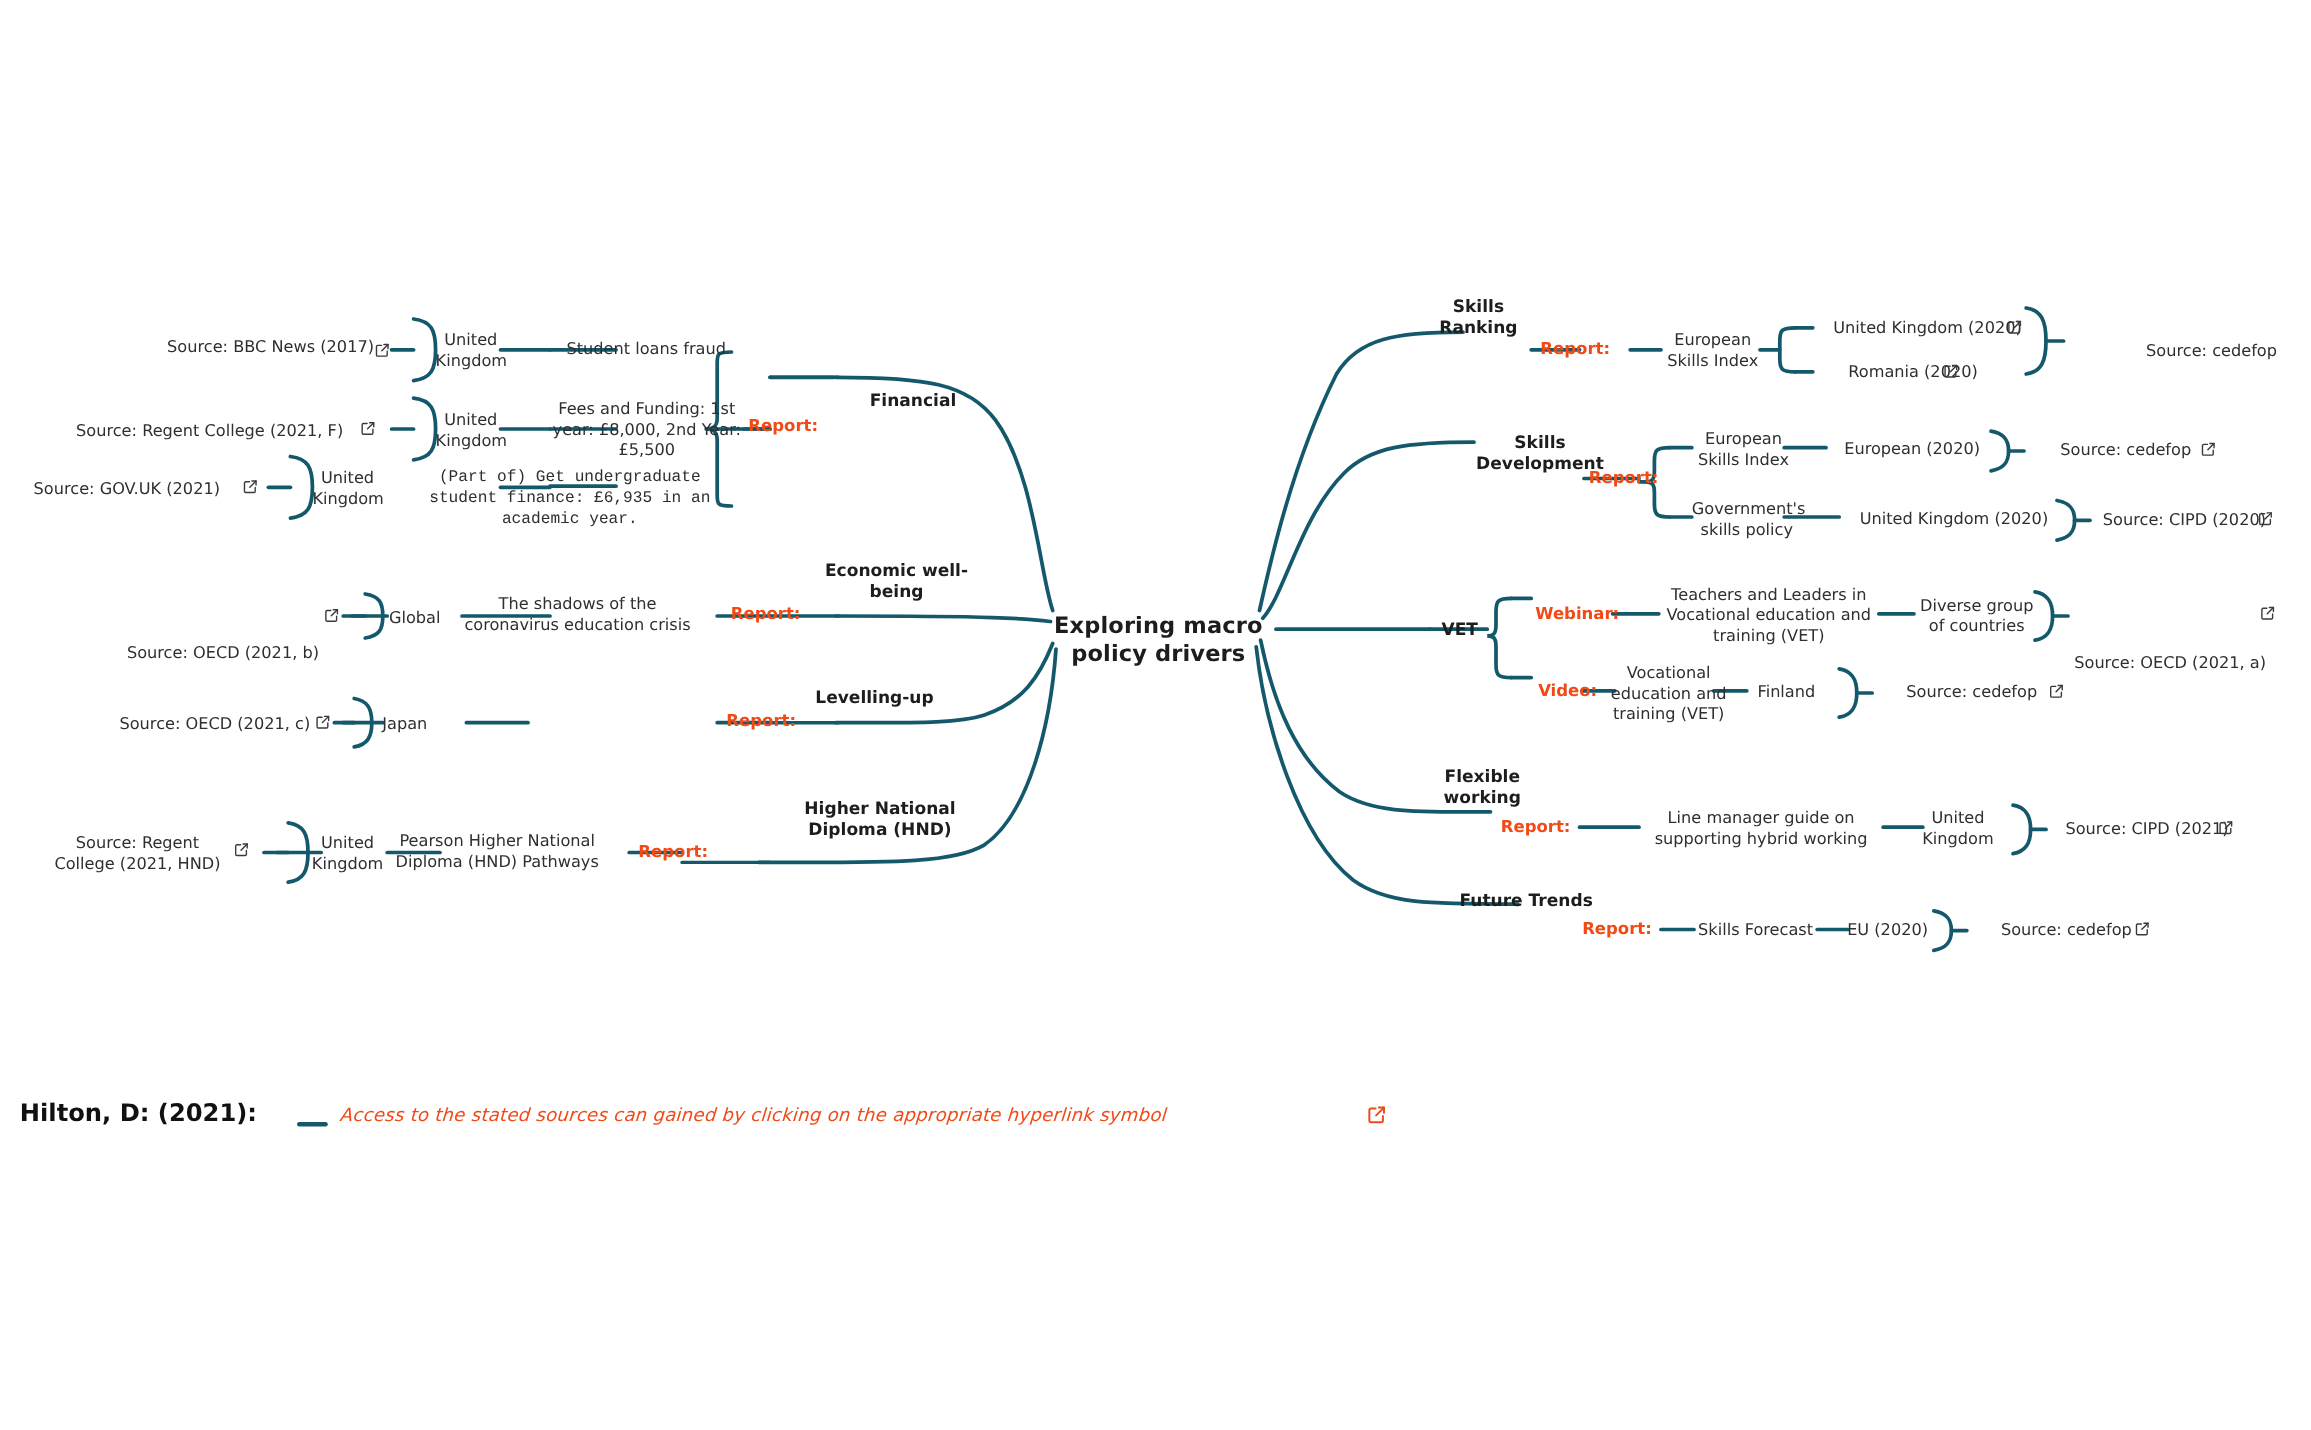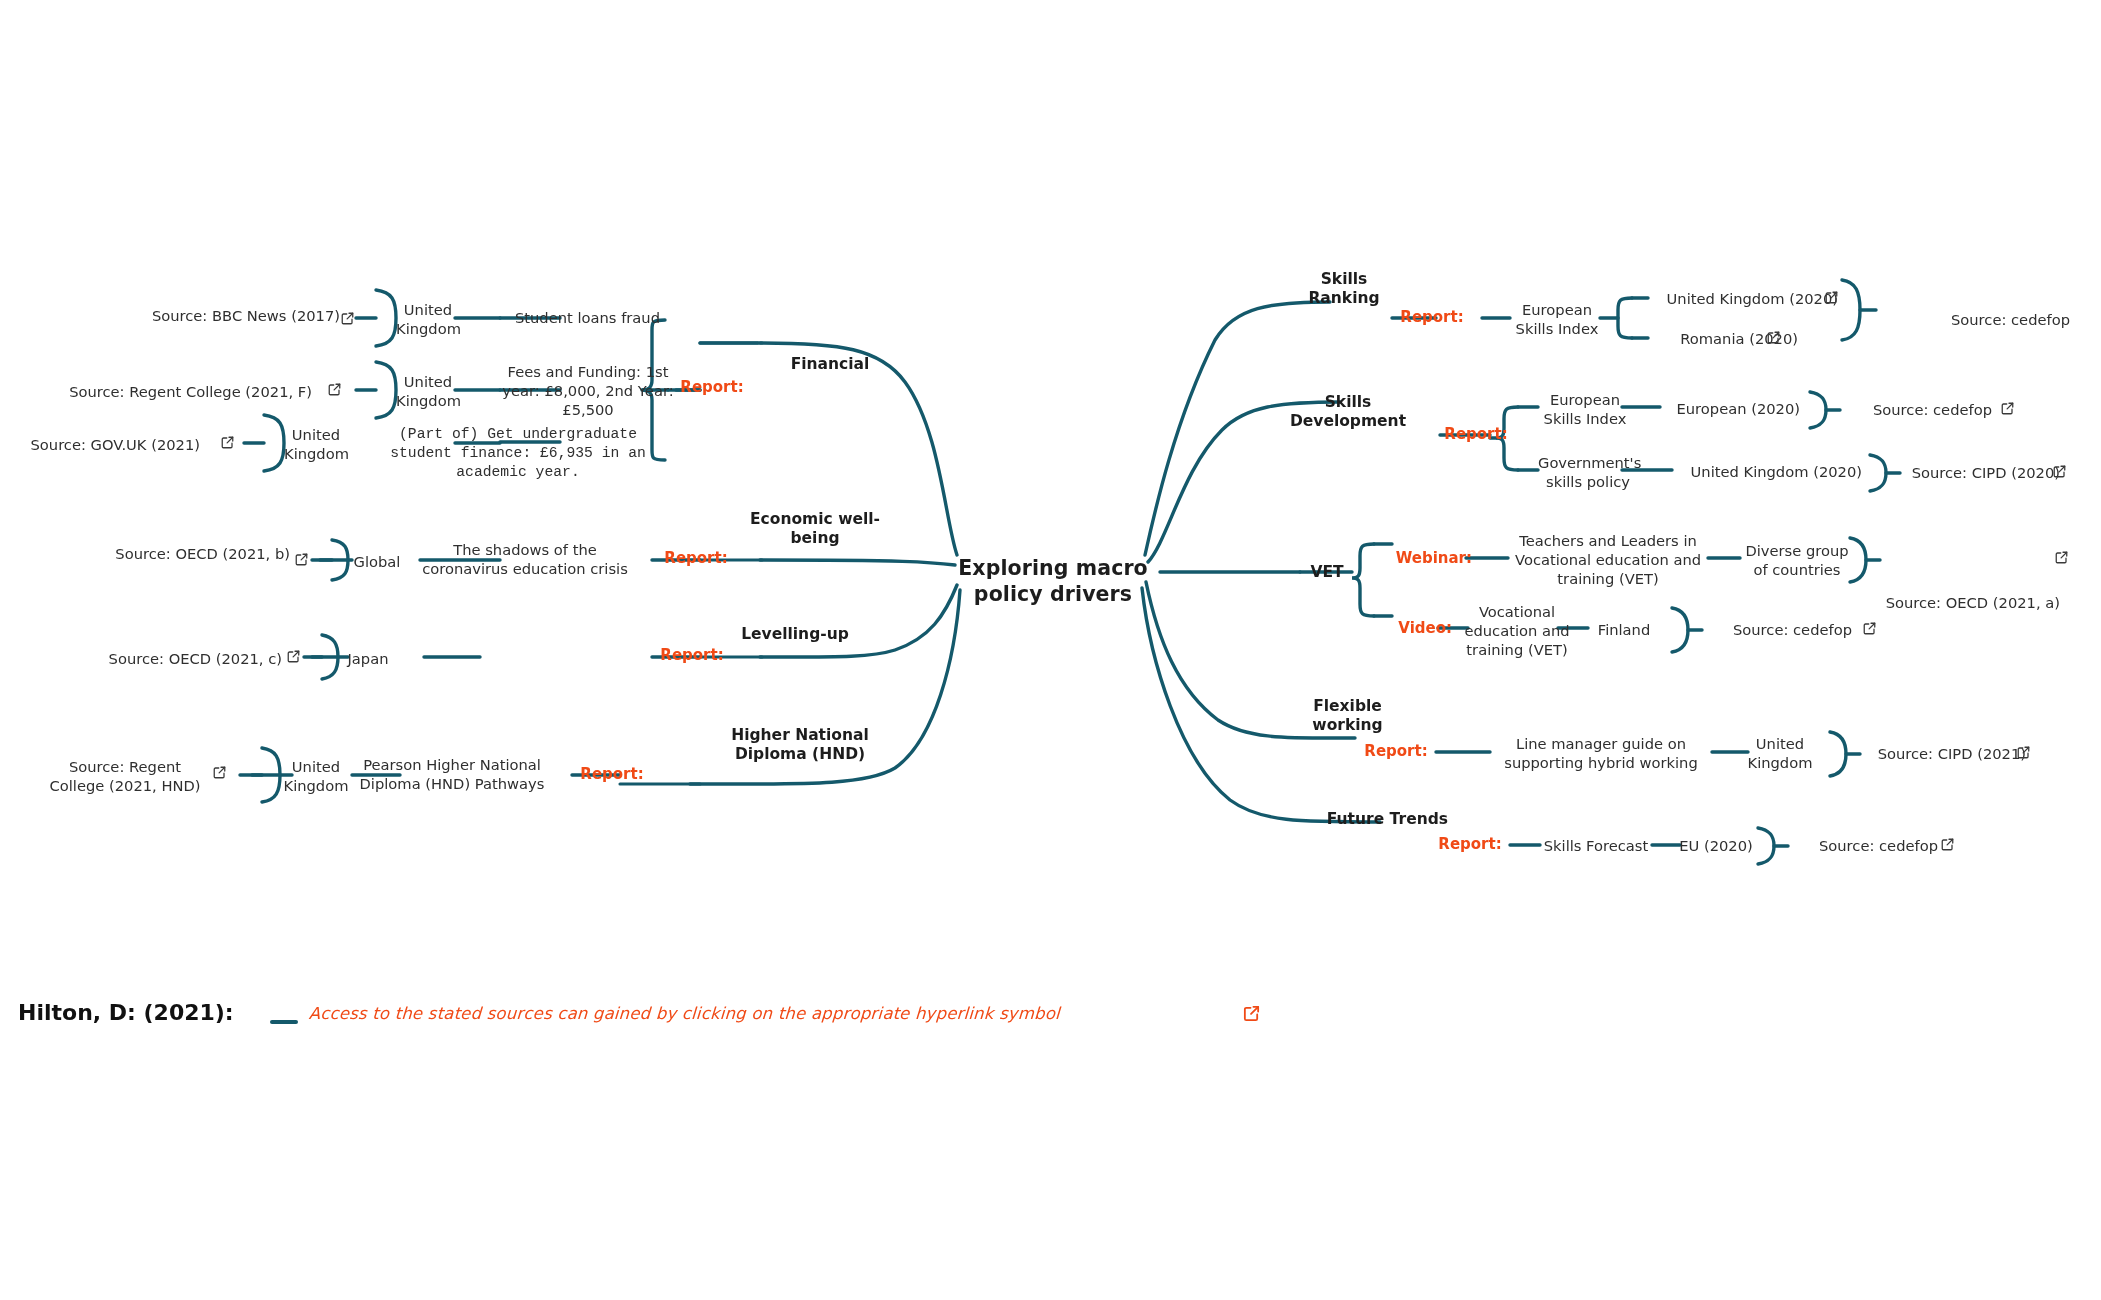--- a/index.html
+++ b/index.html
@@ -215,21 +215,21 @@
       <path d="M9 4H4.5A1.5 1.5 0 0 0 3 5.5v10A1.5 1.5 0 0 0 4.5 17h10a1.5 1.5 0 0 0 1.5-1.5V11"></path>
       <path d="M12 3h5v5"></path>
         <path d="M17 3l-7.5 7.5"></path>
     </svg>
   </span>
 
   <div class="node branch-label t-center" style="left:740px;top:510px;width:150px;">Economic well-being</div>
   <div class="node kind-label t-center" style="left:656px;top:549px;width:80px;">Report:</div>
   <div class="node leaf t-center" style="left:420px;top:540px;width:210px;">The shadows of the coronavirus education crisis</div>
   <div class="node leaf t-center" style="left:346px;top:552px;width:62px;">Global</div>
-  <div class="node source t-right" style="left:60px;top:544px;width:230px;text-align:right;">Source: OECD (2021, b)</div>
+  <div class="node source t-right" style="left:60px;top:584px;width:230px;text-align:right;">Source: OECD (2021, b)</div>
   <span class="ext" style="position:absolute;left:294px;top:552px;">
     <svg viewBox="0 0 20 20" fill="none" stroke="#3a3a3a" stroke-width="1.7" stroke-linecap="round" stroke-linejoin="round">
       <path d="M9 4H4.5A1.5 1.5 0 0 0 3 5.5v10A1.5 1.5 0 0 0 4.5 17h10a1.5 1.5 0 0 0 1.5-1.5V11"></path>
       <path d="M12 3h5v5"></path>
         <path d="M17 3l-7.5 7.5"></path>
     </svg>
   </span>
 
   <div class="node branch-label t-center" style="left:700px;top:625px;width:190px;">Levelling-up</div>
   <div class="node kind-label t-center" style="left:652px;top:646px;width:80px;">Report:</div>
@@ -270,21 +270,21 @@
   <div class="node leaf t-left" style="left:1648px;top:329px;width:150px;">Romania (2020)</div>
   <span class="ext" style="position:absolute;left:1766px;top:330px;">
     <svg viewBox="0 0 20 20" fill="none" stroke="#3a3a3a" stroke-width="1.7" stroke-linecap="round" stroke-linejoin="round">
       <path d="M9 4H4.5A1.5 1.5 0 0 0 3 5.5v10A1.5 1.5 0 0 0 4.5 17h10a1.5 1.5 0 0 0 1.5-1.5V11"></path>
       <path d="M12 3h5v5"></path>
         <path d="M17 3l-7.5 7.5"></path>
     </svg>
   </span>
   <div class="node source t-left" style="left:1880px;top:310px;width:190px;">Source: cedefop</div>
 
-  <div class="node branch-label t-center" style="left:1268px;top:393px;width:160px;">Skills Development</div>
+  <div class="node branch-label t-center" style="left:1320px;top:393px;width:160px;">Skills Development</div>
   <div class="node kind-label t-center" style="left:1436px;top:425px;width:80px;">Report:</div>
 
   <div class="node leaf t-center" style="left:1538px;top:390px;width:94px;">European Skills Index</div>
   <div class="node leaf t-left" style="left:1660px;top:399px;width:140px;">European (2020)</div>
   <div class="node source t-left" style="left:1842px;top:400px;width:150px;">Source: cedefop</div>
   <span class="ext" style="position:absolute;left:2000px;top:401px;">
     <svg viewBox="0 0 20 20" fill="none" stroke="#3a3a3a" stroke-width="1.7" stroke-linecap="round" stroke-linejoin="round">
       <path d="M9 4H4.5A1.5 1.5 0 0 0 3 5.5v10A1.5 1.5 0 0 0 4.5 17h10a1.5 1.5 0 0 0 1.5-1.5V11"></path>
       <path d="M12 3h5v5"></path>
         <path d="M17 3l-7.5 7.5"></path>

